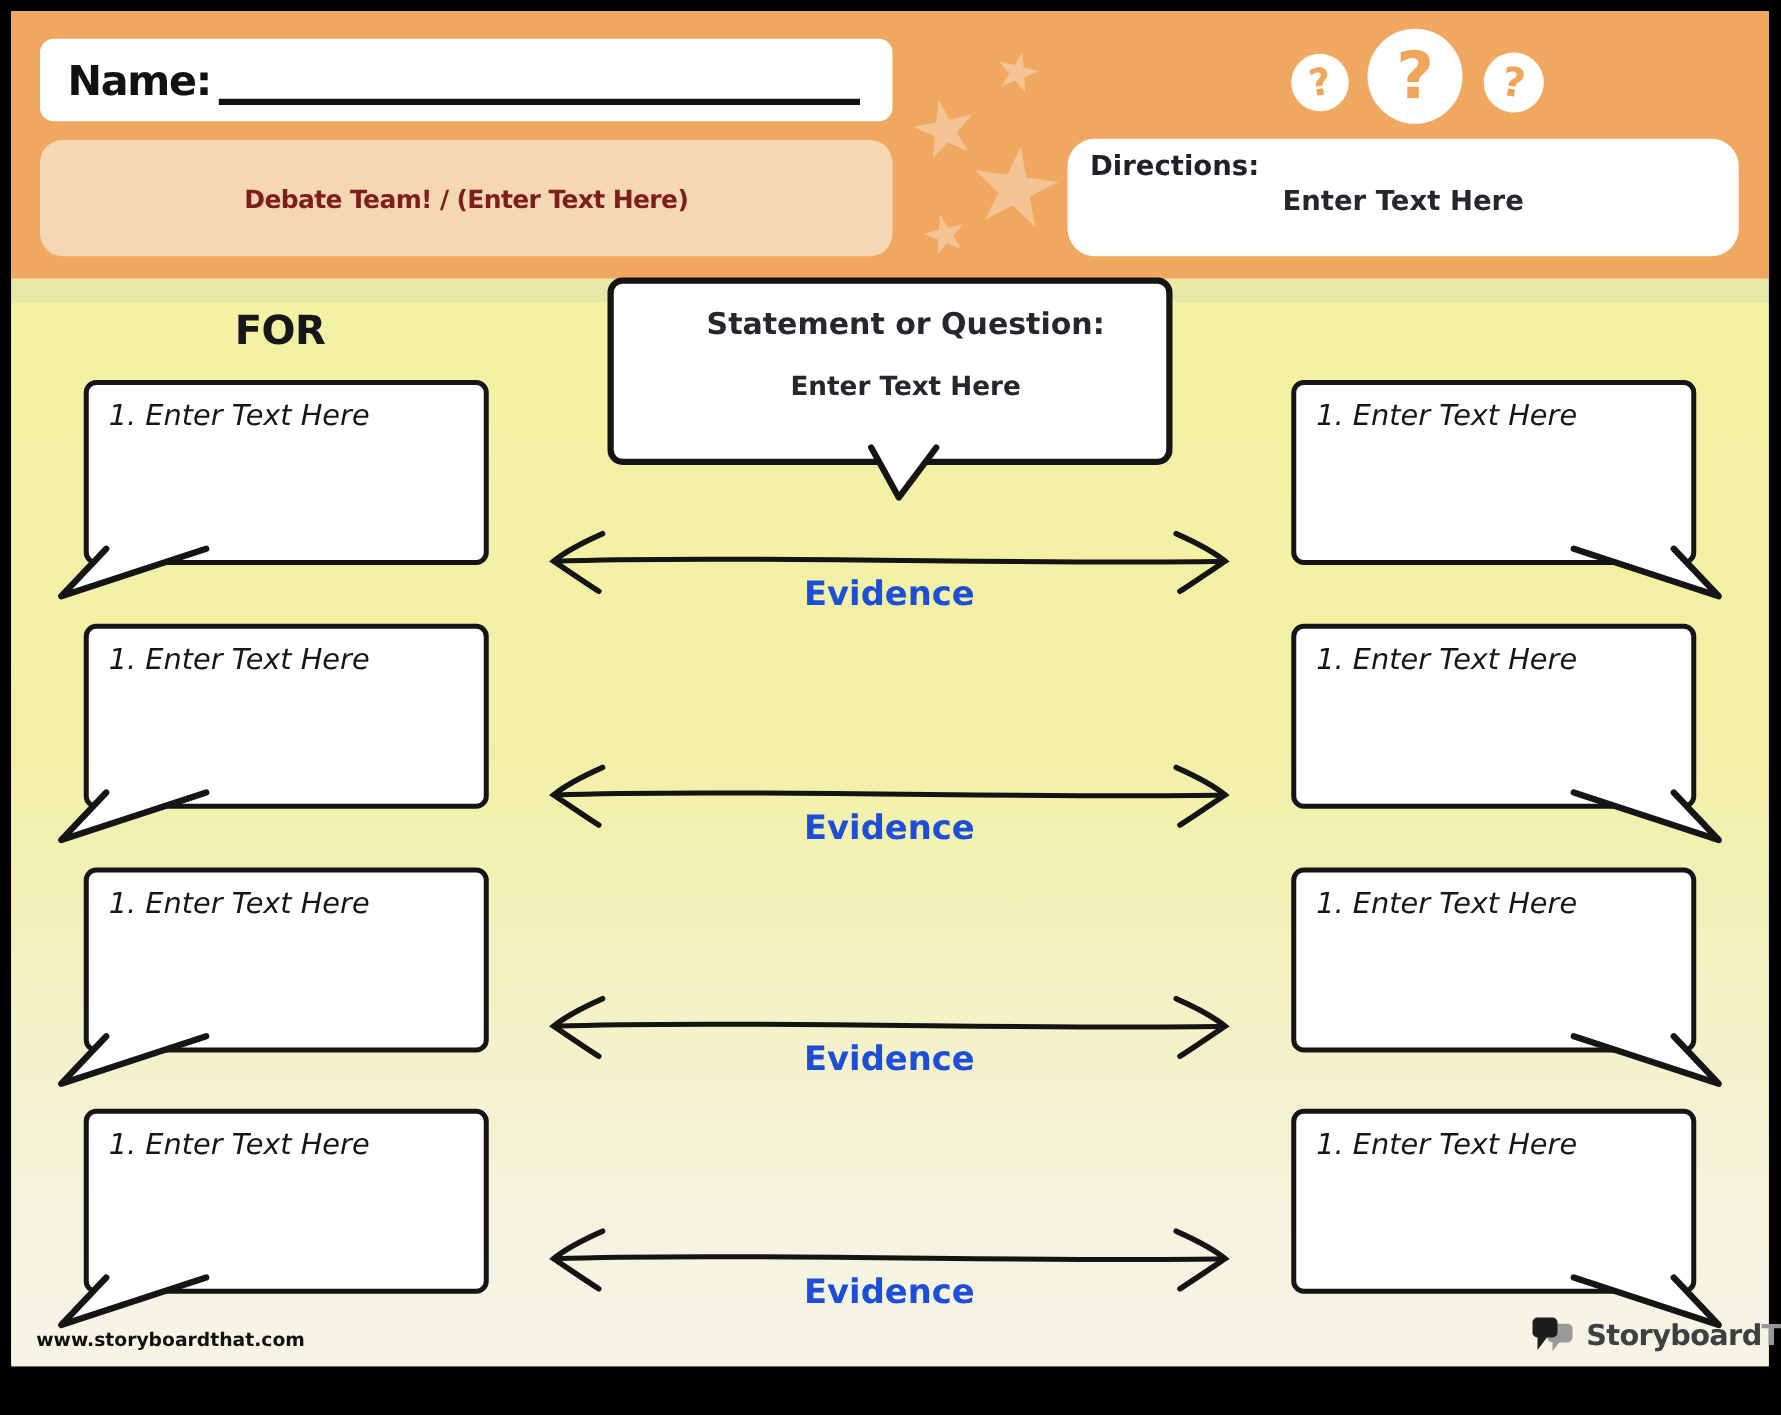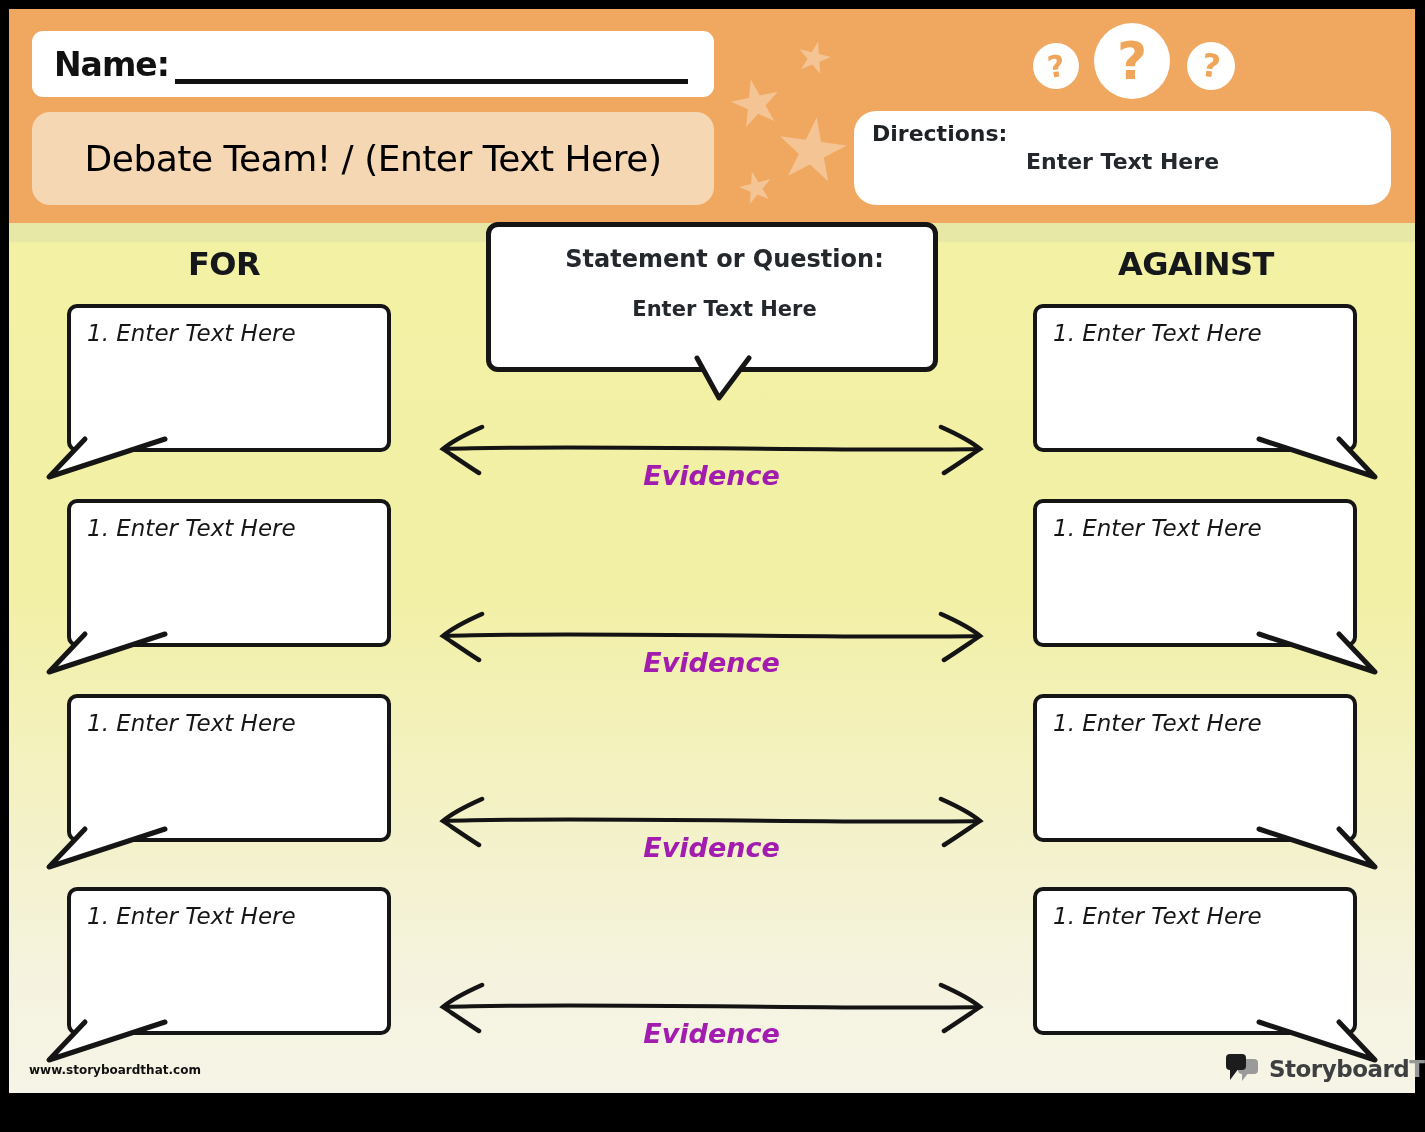--- a/index.html
+++ b/index.html
@@ -12,21 +12,21 @@
   .body-band{position:absolute;left:0;top:214px;width:100%;height:19px;background:#e7e8a6;}
   .body-bg{position:absolute;left:0;top:233px;width:100%;height:851px;
            background:linear-gradient(180deg,#f3f1a3 0%,#f2f0a6 42%,#f4f2cf 74%,#f5f3e0 88%,#f6f4e6 100%);}
   .name-box{position:absolute;left:23px;top:22px;width:682px;height:66px;background:#fff;
             border-radius:11px;display:flex;align-items:center;padding:0 22px 0 22px;box-sizing:border-box;}
   .name-label{font-size:33px;font-weight:800;color:#111;letter-spacing:-1px;}
   .name-line{flex:1;border-bottom:5px solid #111;margin:0 4px 0 6px;align-self:flex-end;height:0;
              margin-bottom:13px;}
   .debate-box{position:absolute;left:23px;top:103px;width:682px;height:93px;background:#f6d7b3;
               border-radius:18px;display:flex;align-items:center;justify-content:center;}
-  .debate-title{font-size:36px;font-weight:400;color:#000000;letter-spacing:-.5px;}
+  .debate-title{font-size:20px;font-weight:700;color:#7f1d1d;letter-spacing:-.5px;}
   .star{position:absolute;background:#f4c494;
         clip-path:polygon(50% 0%,61% 35%,98% 35%,68% 57%,79% 91%,50% 70%,21% 91%,32% 57%,2% 35%,39% 35%);}
   .star1{left:788px;top:32px;width:34px;height:34px;transform:rotate(14deg);}
   .star2{left:722px;top:70px;width:50px;height:50px;transform:rotate(-12deg);}
   .star3{left:768px;top:108px;width:70px;height:68px;transform:rotate(8deg);}
   .star4{left:730px;top:162px;width:34px;height:34px;transform:rotate(-14deg);}
   .qcircle{position:absolute;background:#fff;border-radius:50%;display:flex;align-items:center;
            justify-content:center;color:#efa65a;font-weight:800;}
   .q1{left:1024px;top:34px;width:46px;height:46px;font-size:30px;transform:rotate(-8deg);}
   .q2{left:1085px;top:14px;width:76px;height:76px;font-size:52px;}
@@ -55,23 +55,23 @@
   .bubble-text{margin:12px 0 0 16px;font-size:23px;font-style:italic;color:#161616;}
   .bubble .tail-l{left:-26px;top:calc(100% - 5px);}
   .bubble .tail-r{right:-26px;top:calc(100% - 5px);}
   .bl{left:58px;}  .br{left:1024px;}
   .row0{top:295px;} .row1{top:490px;} .row2{top:685px;} .row3{top:878px;}
   
   .evidence-row{position:absolute;left:425px;width:555px;text-align:center;}
   .ev0{top:413px;} .ev1{top:600px;} .ev2{top:785px;} .ev3{top:971px;}
   .arrow-svg{display:block;}
   .arrow-svg path{stroke:#141414;fill:none;stroke-linecap:round;}
-  .evidence-label{margin-top:-16px;font-size:27px;font-weight:800;color:#a21caf;font-style:italic;}
-  
-  .footer-url{position:absolute;left:20px;top:1054px;font-size:12px;font-weight:700;color:#111;}
+  .evidence-label{margin-top:-16px;font-size:27px;font-weight:800;color:#1d4ed8;}
+  
+  .footer-url{position:absolute;left:20px;top:1054px;font-size:15px;font-weight:700;color:#111;}
   .logo{position:absolute;left:1216px;top:1044px;display:flex;align-items:center;}
   .logo-text{font-size:23px;margin-left:6px;letter-spacing:-.5px;}
   .logo-main{color:#3d3f40;font-weight:700;}
   .logo-accent{color:#979899;font-weight:600;}
 </style>
 </head>
 <body>
 
 <div class="frame">
   <div class="page">
@@ -103,21 +103,20 @@
       <div class="directions-box">
         <div class="directions-label">Directions:</div>
         <div class="directions-text">Enter Text Here</div>
       </div>
     </div>
 
     <div class="body-band"></div>
     <div class="body-bg"></div>
 
     <div class="col-heading for-heading">FOR</div>
-    <div class="col-heading against-heading">AGAINST</div>
 
     <div class="statement">
       <div class="statement-label">Statement or Question:</div>
       <div class="statement-text">Enter Text Here</div>
       <svg class="tail" width="64" height="40" viewBox="0 0 64 40">
         <path d="M6,-4 L28,36 L58,-4"></path>
       </svg>
     </div>
 
     <div class="bubble bl row0">

